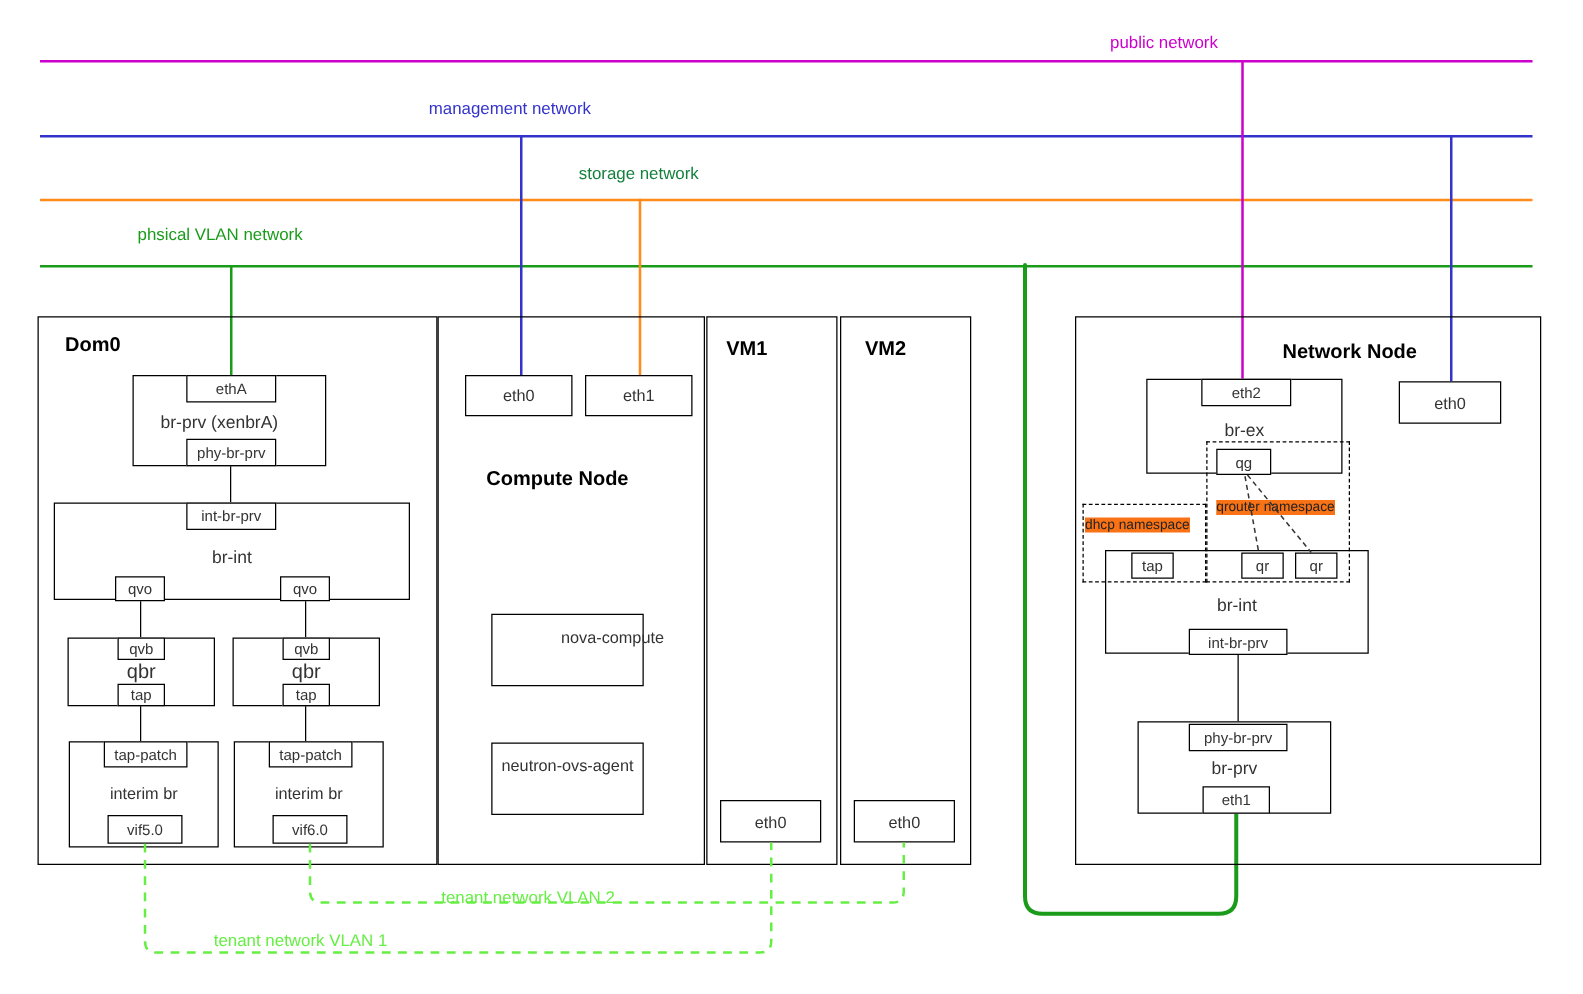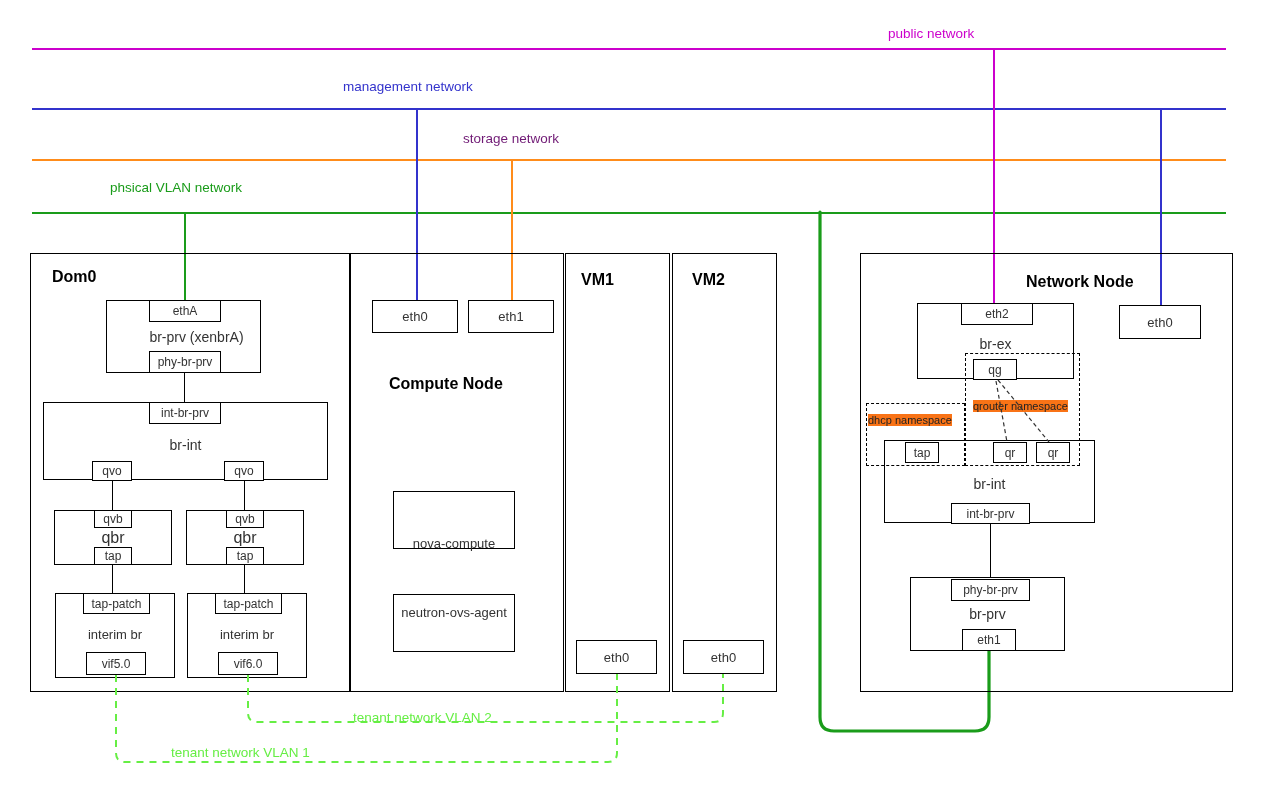--- a/index.html
+++ b/index.html
@@ -101,21 +101,21 @@
 
 <div id="stage">
 
   <div class="hline" style="left:32px; top:48px; width:1194px; border-top-color:#cc00cc;"></div>
   <div class="netlabel" style="left:888px; top:26px; color:#cc00cc;">public network</div>
 
   <div class="hline" style="left:32px; top:108px; width:1194px; border-top-color:#3333cc;"></div>
   <div class="netlabel" style="left:343px; top:79px; color:#3333cc;">management network</div>
 
   <div class="hline" style="left:32px; top:159px; width:1194px; border-top-color:#ff8c1a;"></div>
-  <div class="netlabel" style="left:463px; top:131px; color:#701a75;">storage network</div>
+  <div class="netlabel" style="left:463px; top:131px; color:#15803d;">storage network</div>
 
   <div class="hline" style="left:32px; top:212px; width:1194px; border-top-color:#1a9c1a;"></div>
   <div class="netlabel" style="left:110px; top:180px; color:#1a9c1a;">phsical VLAN network</div>
 
   <div class="vline" style="left:184px; top:212px; height:88px; border-left-color:#1a9c1a;"></div>
 
   <div class="vline" style="left:416px; top:108px; height:192px; border-left-color:#3333cc;"></div>
 
   <div class="vline" style="left:511px; top:159px; height:141px; border-left-color:#ff8c1a;"></div>
 
@@ -125,21 +125,21 @@
 
   <svg class="overlay" viewBox="0 0 1266 795">
     <path d="M 820 212 L 820 717 Q 820 731 834 731 L 975 731 Q 989 731 989 717 L 989 651" fill="none" stroke="#1a9c1a" stroke-width="3.2" stroke-linecap="round"></path>
   </svg>
 
   <div class="box" style="left:30px; top:253px; width:320px; height:439px;"></div>
   <div class="title" style="left:52px; top:268px;">Dom0</div>
 
   <div class="box" style="left:106px; top:300px; width:155px; height:73px;"></div>
   <div class="port" style="left:149px; top:300px; width:72px; height:22px;">ethA</div>
-  <div class="box-label" style="left:119px; top:329px; width:155px; font-size:14px;">br-prv (xenbrA)</div>
+  <div class="box-label" style="left:98px; top:329px; width:155px; font-size:14px;">br-prv (xenbrA)</div>
   <div class="port" style="left:149px; top:351px; width:72px; height:22px;">phy-br-prv</div>
 
   <div class="wire" style="left:184px; top:373px; height:29px;"></div>
 
   <div class="box" style="left:43px; top:402px; width:285px; height:78px;"></div>
   <div class="port" style="left:149px; top:402px; width:72px; height:22px;">int-br-prv</div>
   <div class="box-label" style="left:43px; top:437px; width:285px; font-size:14px;">br-int</div>
   <div class="port" style="left:92px; top:461px; width:40px; height:20px;">qvo</div>
   <div class="port" style="left:224px; top:461px; width:40px; height:20px;">qvo</div>
 
@@ -167,21 +167,21 @@
   <div class="box" style="left:187px; top:593px; width:120px; height:85px;"></div>
   <div class="port" style="left:215px; top:593px; width:67px; height:21px;">tap-patch</div>
   <div class="box-label" style="left:187px; top:627px; width:120px;">interim br</div>
   <div class="port" style="left:218px; top:652px; width:60px; height:23px;">vif6.0</div>
 
   <div class="box" style="left:350px; top:253px; width:214px; height:439px;"></div>
   <div class="port" style="left:372px; top:300px; width:86px; height:33px; font-size:13px;">eth0</div>
   <div class="port" style="left:468px; top:300px; width:86px; height:33px; font-size:13px;">eth1</div>
   <div class="title" style="left:389px; top:375px;">Compute Node</div>
   <div class="box" style="left:393px; top:491px; width:122px; height:58px;"></div>
-  <div class="box-label" style="left:393px; top:536px; width:122px;">nova-compute</div>
+  <div class="box-label" style="left:393px; top:502px; width:122px;padding-left:36px;">nova-compute</div>
   <div class="box" style="left:393px; top:594px; width:122px; height:58px;"></div>
   <div class="box-label" style="left:393px; top:603px; width:122px; line-height:20px; white-space:normal;">neutron-ovs-agent</div>
 
   <div class="box" style="left:565px; top:253px; width:105px; height:439px;"></div>
   <div class="title" style="left:581px; top:271px;">VM1</div>
   <div class="port" style="left:576px; top:640px; width:81px; height:34px; font-size:13px;">eth0</div>
 
   <div class="box" style="left:672px; top:253px; width:105px; height:439px;"></div>
   <div class="title" style="left:692px; top:271px;">VM2</div>
   <div class="port" style="left:683px; top:640px; width:81px; height:34px; font-size:13px;">eth0</div>

